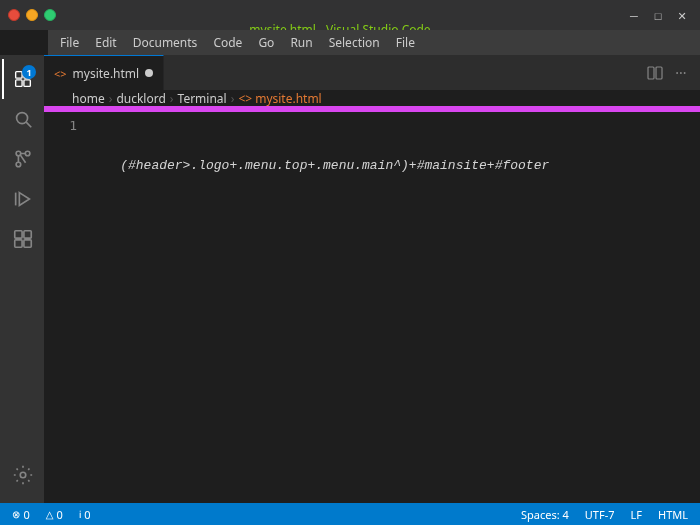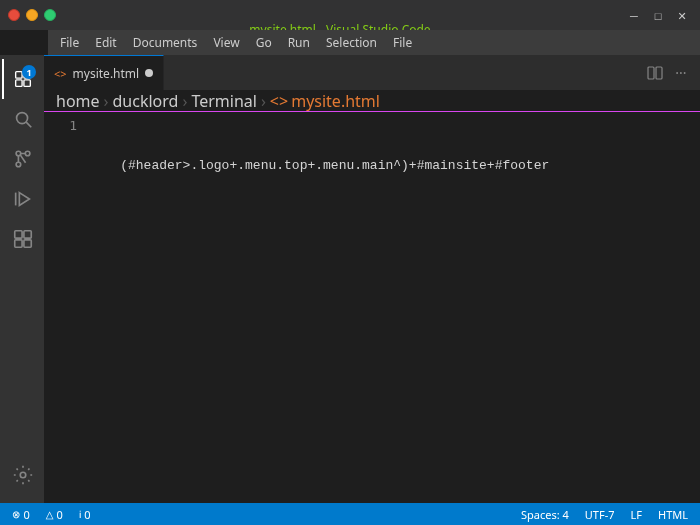--- a/index.html
+++ b/index.html
@@ -190,26 +190,26 @@
       color: #858585;
       font-size: 14px;
     }
 
     
     .breadcrumb {
       height: 22px;
       background: #1e1e1e;
       display: flex;
       align-items: center;
-      padding: 0 12px;
-      font-size: 16px;
+      padding: 0 28px;
+      font-size: 12px;
       color: #858585;
       flex-shrink: 0;
       gap: 4px;
-      border-bottom: 1px solid #d946ef;
+      border-bottom: 6px solid #d946ef;
     }
     .breadcrumb-sep { color: #555; }
     .breadcrumb-item { color: #cccccc; }
 
     
     .code-editor {
       flex: 1;
       padding: 4px 0;
       overflow: hidden;
       display: flex;
@@ -225,20 +225,21 @@
       flex-shrink: 0;
       user-select: none;
     }
     .code-content {
       flex: 1;
       font-family: 'Consolas', 'Courier New', monospace;
       font-size: 13px;
       line-height: 20px;
       color: #d4d4d4;
       white-space: pre;
+      font-style: italic;
     }
     .code-line {
       display: flex;
       align-items: center;
     }
 
     
     .status-bar {
       height: 22px;
       background: #007acc;
@@ -284,21 +285,21 @@
     <div class="title-btn">─</div>
     <div class="title-btn">□</div>
     <div class="title-btn">✕</div>
   </div>
 </div>
 
 <div class="menu-bar">
   <div class="menu-item">File</div>
   <div class="menu-item">Edit</div>
   <div class="menu-item">Documents</div>
-  <div class="menu-item">View</div>
+  <div class="menu-item">Code</div>
   <div class="menu-item">Go</div>
   <div class="menu-item">Run</div>
   <div class="menu-item">Selection</div>
   <div class="menu-item">File</div>
 </div>
 
 <div class="main-layout">
 
   <div class="activity-bar">
     <div class="activity-icon active">

